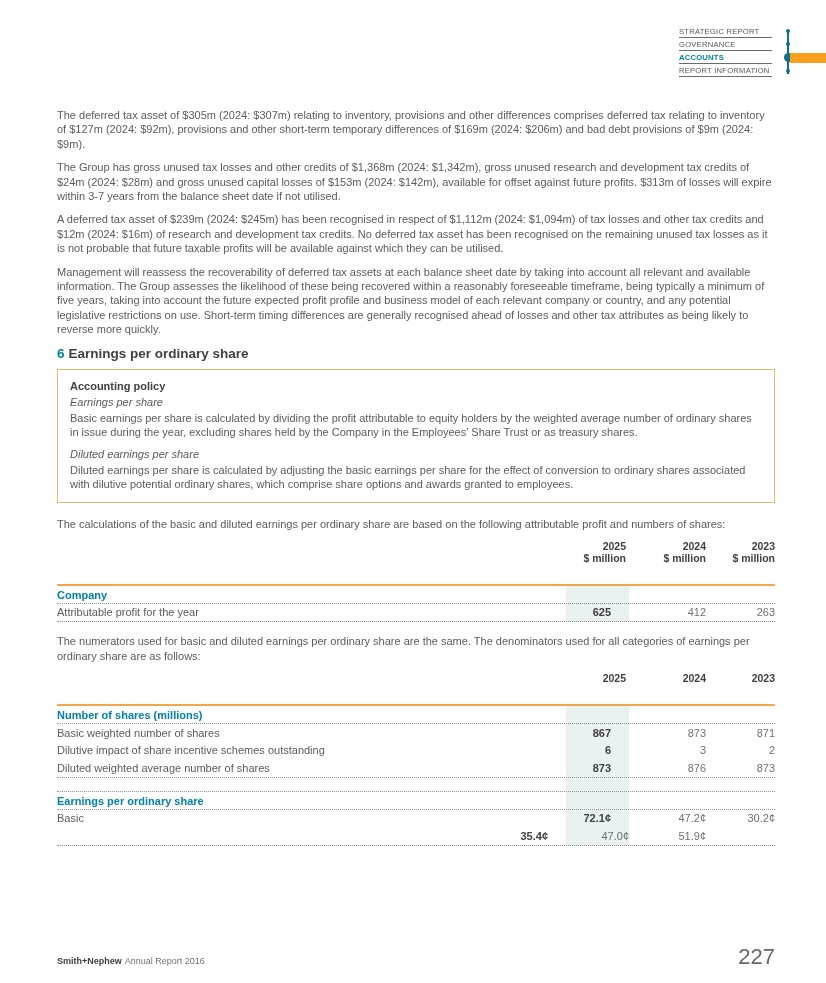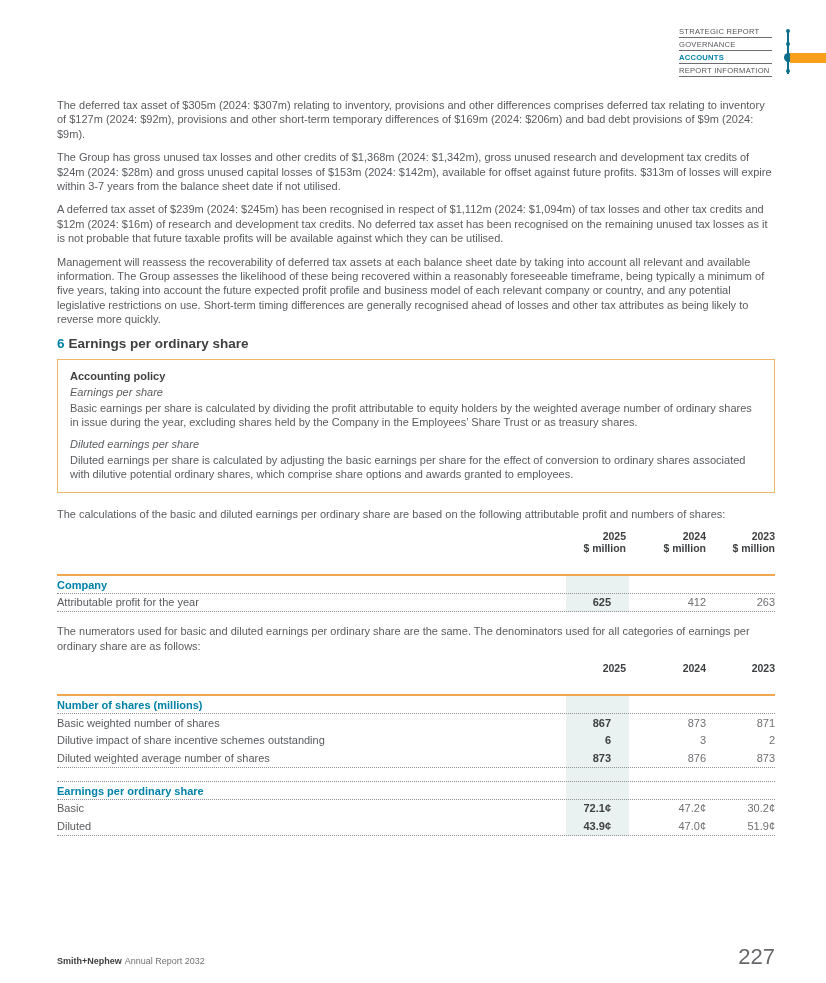--- a/index.html
+++ b/index.html
@@ -19,21 +19,21 @@
   .tab.active span{color:#0082a9;font-weight:bold;}
   .rail-line{position:absolute;left:108px;top:5px;height:44px;width:1.5px;background:#0d6f8c;}
   .dot{position:absolute;border-radius:50%;background:#0d6f8c;}
   .dot.small{width:4px;height:4px;left:106.5px;}
   .dot.big{width:9px;height:9px;left:104.5px;top:28px;}
   .d0{top:4px;} .d1{top:17px;} .d3{top:43.5px;}
   .marker-bar{position:absolute;left:111px;top:27.5px;width:36px;height:10px;background:#f8a01b;}
 
   
   .content{
-    position:absolute;top:2px;left:57px;width:718px;
+    position:absolute;top:12px;left:57px;width:718px;
     color:#595b5e;font-size:11px;line-height:14.4px;
   }
   .spacer-top{height:96px;}
   p.body{margin:0 0 9px 0;}
 
   .sec-heading{margin:6px 0 7px 0;font-size:13.5px;font-weight:bold;color:#3f4042;line-height:16px;}
   .sec-num{color:#0082a9;margin-right:4px;}
 
   .policy-box{border:1px solid #ecb76b;padding:9px 12px 10px 12px;margin:0 0 14px 0;}
   .pb-heading{font-weight:bold;color:#3f4042;margin:0 0 2px 0;}
@@ -198,29 +198,28 @@
             <div></div>
             <div></div>
         </div>
         <div class="row trow">
           <div class="cell-label">Basic</div>
           <div class="num c25">72.1¢</div>
           <div class="num c24">47.2¢</div>
           <div class="num c23">30.2¢</div>
         </div>
         <div class="row trow dotted">
-          <div class="cell-label">Diluted</div>
-          <div class="num c25">43.9¢</div>
+          <div class="num c25">35.4¢</div>
           <div class="num c24">47.0¢</div>
           <div class="num c23">51.9¢</div>
         </div>
       </div>
     </div>
   </div>
 
   <div class="footer">
     <div class="footer-left">
-      <span class="brand">Smith+Nephew</span><span class="rpt">Annual Report 2032</span>
+      <span class="brand">Smith+Nephew</span><span class="rpt">Annual Report 2016</span>
     </div>
     <div class="page-num">227</div>
   </div>
 
 </div>
 
 </body></html>

